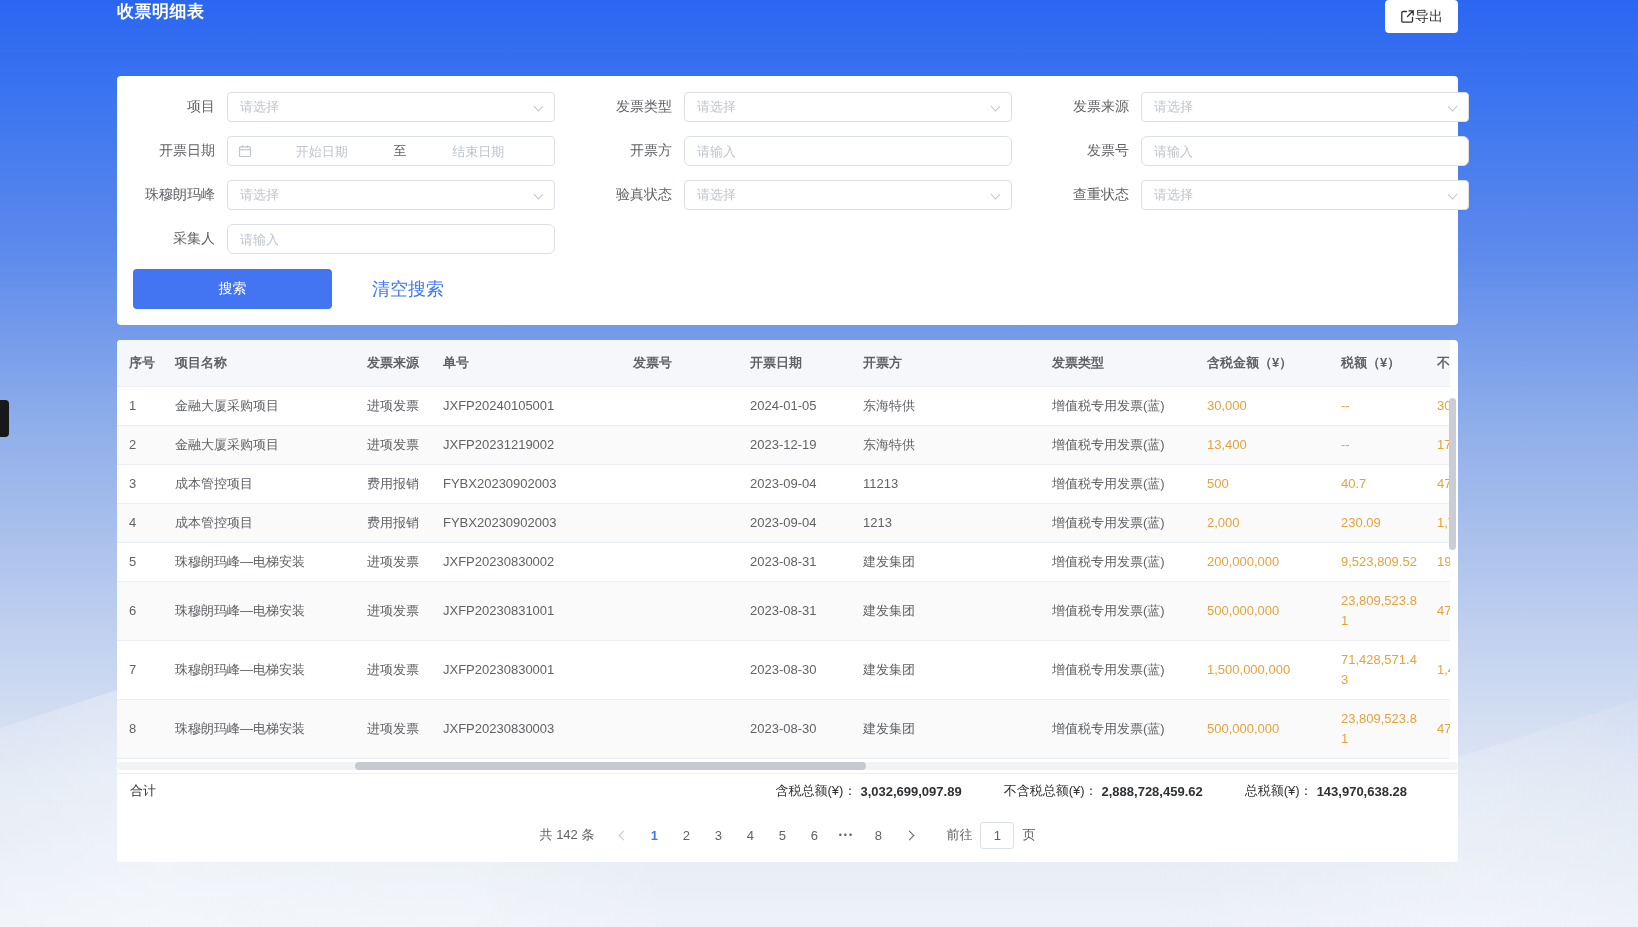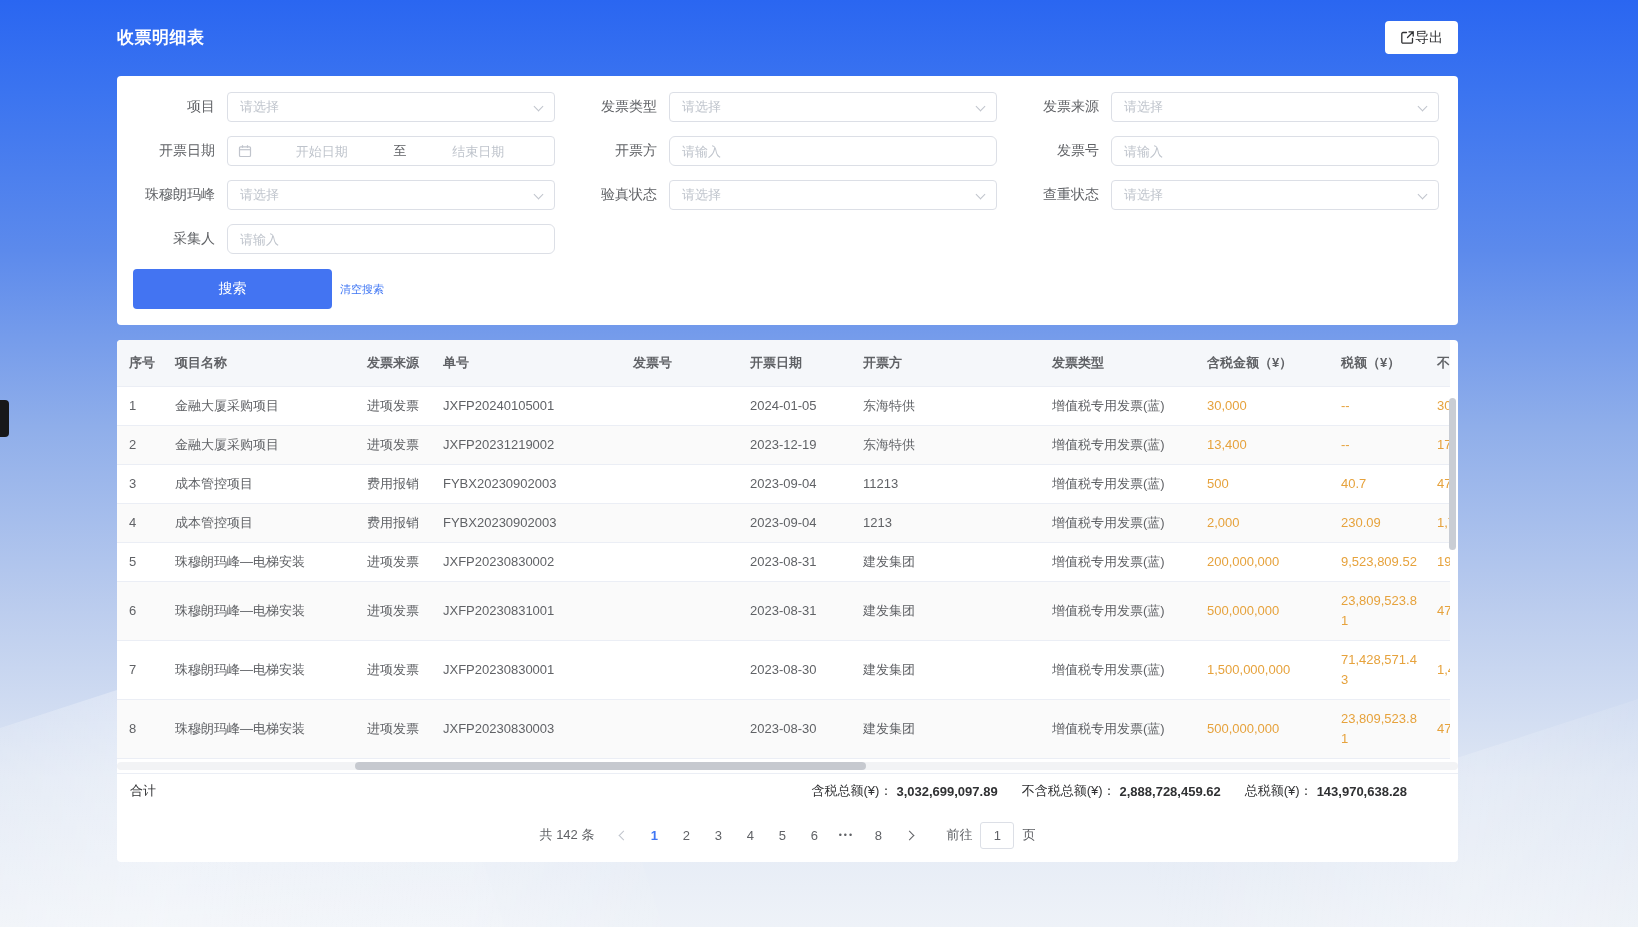--- a/index.html
+++ b/index.html
@@ -20,47 +20,47 @@
   .streak.s1 { left: -160px; bottom: -190px; width: 640px; height: 430px; }
   .streak.s2 { left: 240px;  bottom: -250px; width: 430px; height: 390px; opacity: .6; }
   .streak.s3 { right: -90px; bottom: -210px; width: 540px; height: 370px; opacity: .5; }
 
   .drawer-handle { position: fixed; left: 0; top: 400px; width: 9px; height: 37px;
     background: #17181A; border-radius: 0 4px 4px 0; z-index: 6; cursor: pointer; }
 
   .page { position: relative; z-index: 1; width: 1341px; margin-left: 117px; }
 
   
-  .topbar { height: 65px; display: flex; align-items: center; justify-content: space-between; padding-top: 10px; }
+  .topbar { height: 65px; display: flex; align-items: flex-start; justify-content: space-between; }
   .title { color: #FFFFFF; font-size: 17px; font-weight: bold; letter-spacing: .5px; }
   .export-btn { display: flex; align-items: center; gap: 0; height: 33px; padding: 0 15px;
     background: #FFFFFF; border: none; border-radius: 4px; font-size: 14px; color: #303133; cursor: pointer; }
   .export-btn .icon { display: flex; }
 
   
   .filter-panel { margin-top: 11px; background: #FFFFFF; border-radius: 4px; padding: 16px 16px 16px 16px; }
-  .f-row { display: flex; column-gap: 20px; margin-bottom: 14px; }
+  .f-row { display: flex; column-gap: 35px; margin-bottom: 14px; }
   .f-field { display: flex; align-items: center; width: 422px; }
   .f-label { width: 82px; margin-right: 12px; text-align: right; font-size: 14px; color: #606266; flex: none; }
   .f-control { width: 328px; height: 30px; border: 1px solid #DCDFE6; border-radius: 4px; background: #fff; }
   .select { display: flex; align-items: center; padding: 0 28px 0 12px; position: relative; cursor: pointer; }
   .ph { color: #BFC4CC; font-size: 13px; }
   .chev-down { position: absolute; right: 12px; top: 10px; width: 7px; height: 7px;
     border-right: 1.3px solid #C0C4CC; border-bottom: 1.3px solid #C0C4CC; transform: rotate(45deg); }
   input.f-control { padding: 0 12px; font-size: 13px; color: #606266; outline: none; border-radius: 6px; }
   input::placeholder { color: #BFC4CC; }
   .daterange { display: flex; align-items: center; padding: 0 8px; }
   .dr-input { border: none; outline: none; flex: 1; min-width: 0; text-align: center;
     font-size: 13px; color: #606266; background: transparent; }
   .dr-sep { color: #606266; font-size: 13px; padding: 0 4px; }
   .cal-icon { display: flex; margin: 0 2px 0 2px; }
   .f-actions { display: flex; align-items: center; margin-top: 15px; }
   .search-btn { width: 199px; height: 40px; background: #4374F2; color: #fff; border: none;
     border-radius: 4px; font-size: 14px; cursor: pointer; }
-  .clear-btn { margin-left: 8px; background: none; border: none; color: #3F76F4; font-size: 11px; cursor: pointer; }
+  .clear-btn { margin-left: 40px; background: none; border: none; color: #3F76F4; font-size: 18px; cursor: pointer; }
 
   
   .table-card { margin-top: 15px; background: #FFFFFF; border-radius: 4px; position: relative; overflow: hidden; }
   .table-scroll { position: relative; }
   table.data-table { border-collapse: collapse; table-layout: fixed; width: 1333px; }
   .data-table th { background: #F5F7FA; color: #606266; font-weight: bold; font-size: 13px; text-align: left;
     padding: 13px 6px 13px 12px; line-height: 20px; border-bottom: 1px solid #EBEEF5;
     white-space: nowrap; overflow: hidden; }
   .data-table td { color: #606266; font-size: 13px; padding: 9px 6px 9px 12px; line-height: 20px;
     border-bottom: 1px solid #EBEEF5; overflow: hidden; }
@@ -71,21 +71,21 @@
 
   .vscrollbar { position: absolute; right: 2px; top: 58px; width: 7px; height: 380px; }
   .vthumb { width: 7px; height: 152px; background: #C9CDD4; border-radius: 4px; }
   .hscrollbar { position: relative; height: 8px; margin: 3px 0 3px 0; background: #F2F3F5; border-radius: 4px; }
   .hthumb { position: absolute; left: 238px; top: 0; width: 511px; height: 8px; background: #C6C9CF; border-radius: 4px; }
 
   
   .summary-row { display: flex; align-items: center; height: 35px; padding: 0 13px;
     border-top: 1px solid #EBEEF5; font-size: 13px; color: #303133; text-align: center; }
   .sum-label { font-size: 13px; color: #303133; }
-  .sum-items { margin-left: auto; display: flex; gap: 24px; padding-right: 38px; }
+  .sum-items { margin-left: auto; display: flex; gap: 42px; padding-right: 38px; }
   .sum-item { display: flex; align-items: center; gap: 4px; }
   .sum-val { font-weight: bold; color: #303133; }
 
   
   .pagination { display: flex; align-items: center; justify-content: center; height: 54px; font-size: 13px; color: #606266; }
   .pg-total { margin-right: 14px; }
   .nav-btn { background: none; border: none; width: 30px; height: 30px; cursor: pointer;
     display: flex; align-items: center; justify-content: center; color: #606266; }
   .nav-btn.disabled { color: #C0C4CC; cursor: default; }
   .chev { display: inline-block; width: 7px; height: 7px;

